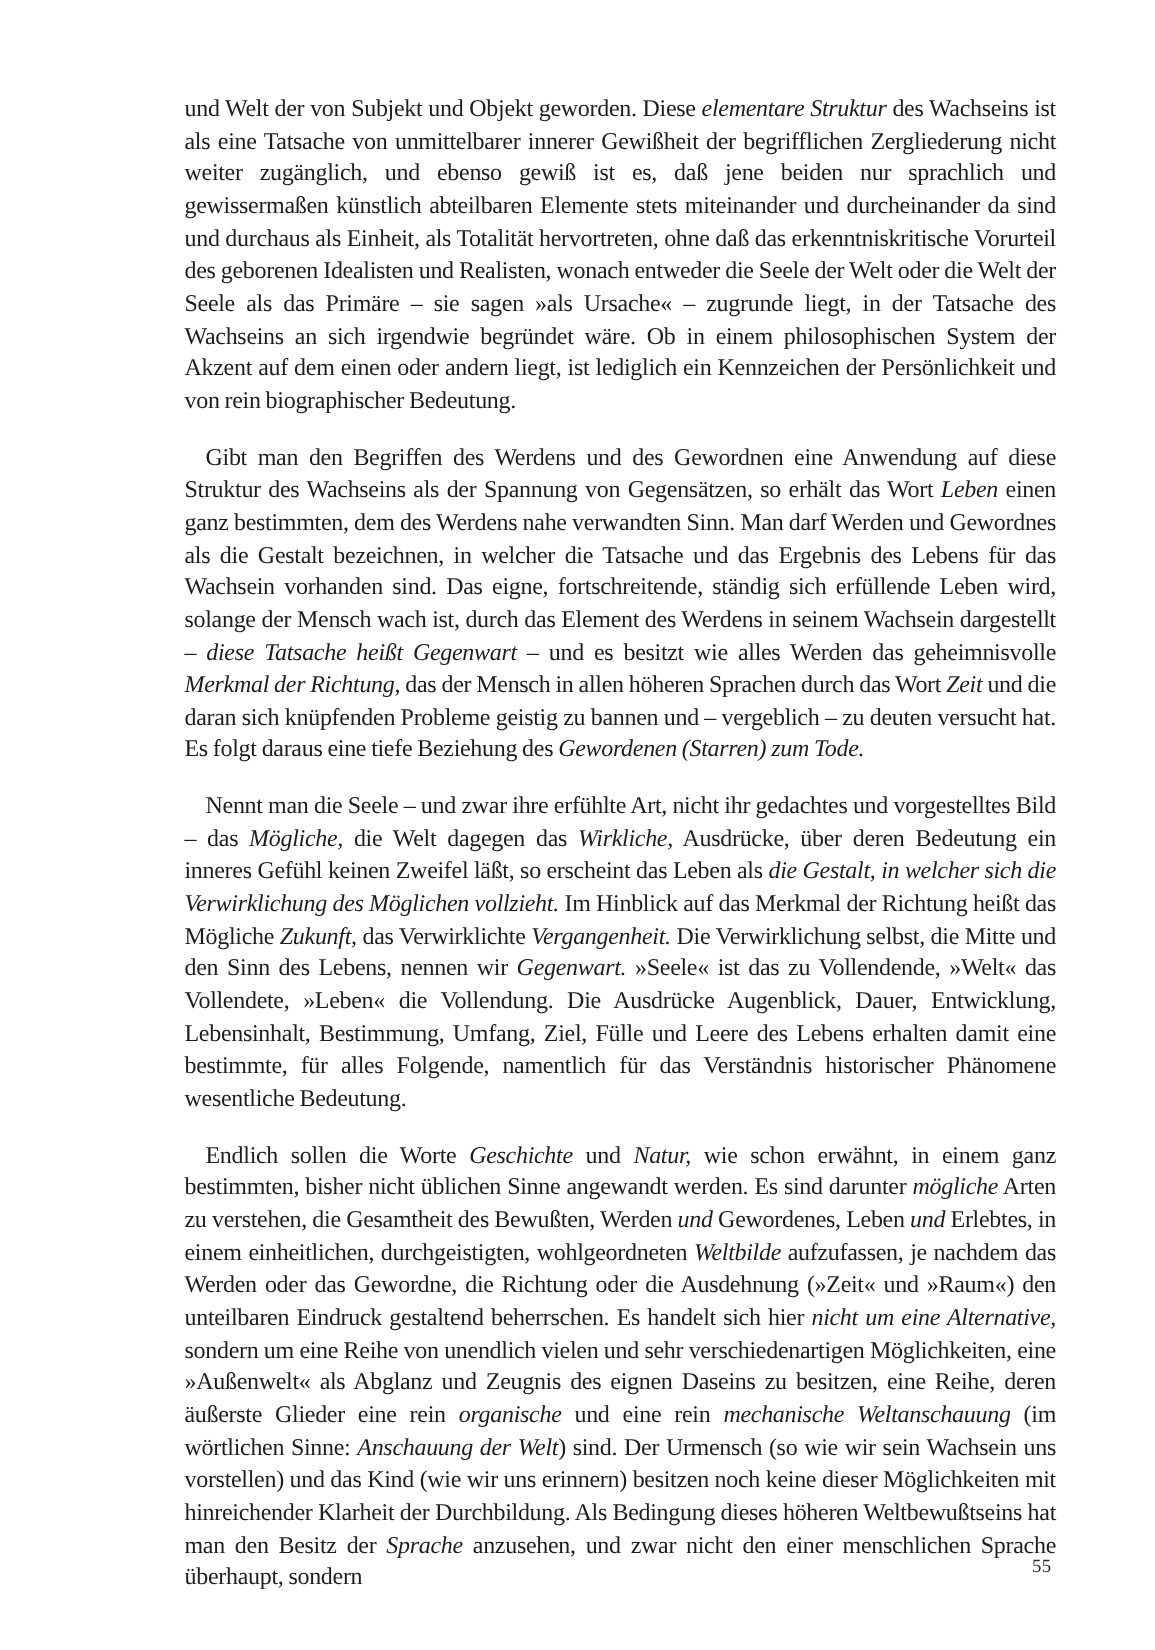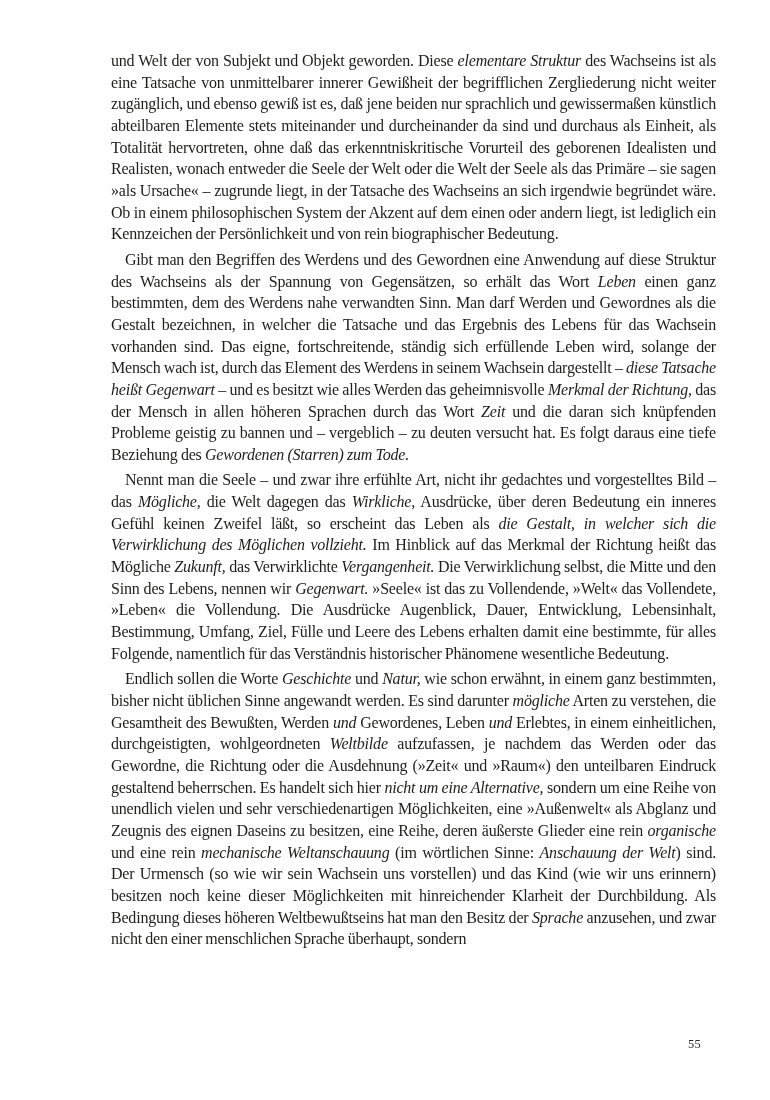--- a/index.html
+++ b/index.html
@@ -23,21 +23,21 @@
     width: 613px;
     font-size: 16px;
     line-height: 21.65px;
     text-align: justify;
     letter-spacing: -0.2px;
     word-spacing: -0.5px;
     hyphens: manual;
     -webkit-hyphens: manual;
   }
   .para {
-    margin: 4px;
+    margin: 16px;
     padding: 0;
   }
   .para.indent {
     text-indent: 14px;
     font-family: Liberation Serif, serif;
   }
   .para em {
     font-style: italic;
   }
   .folio {

